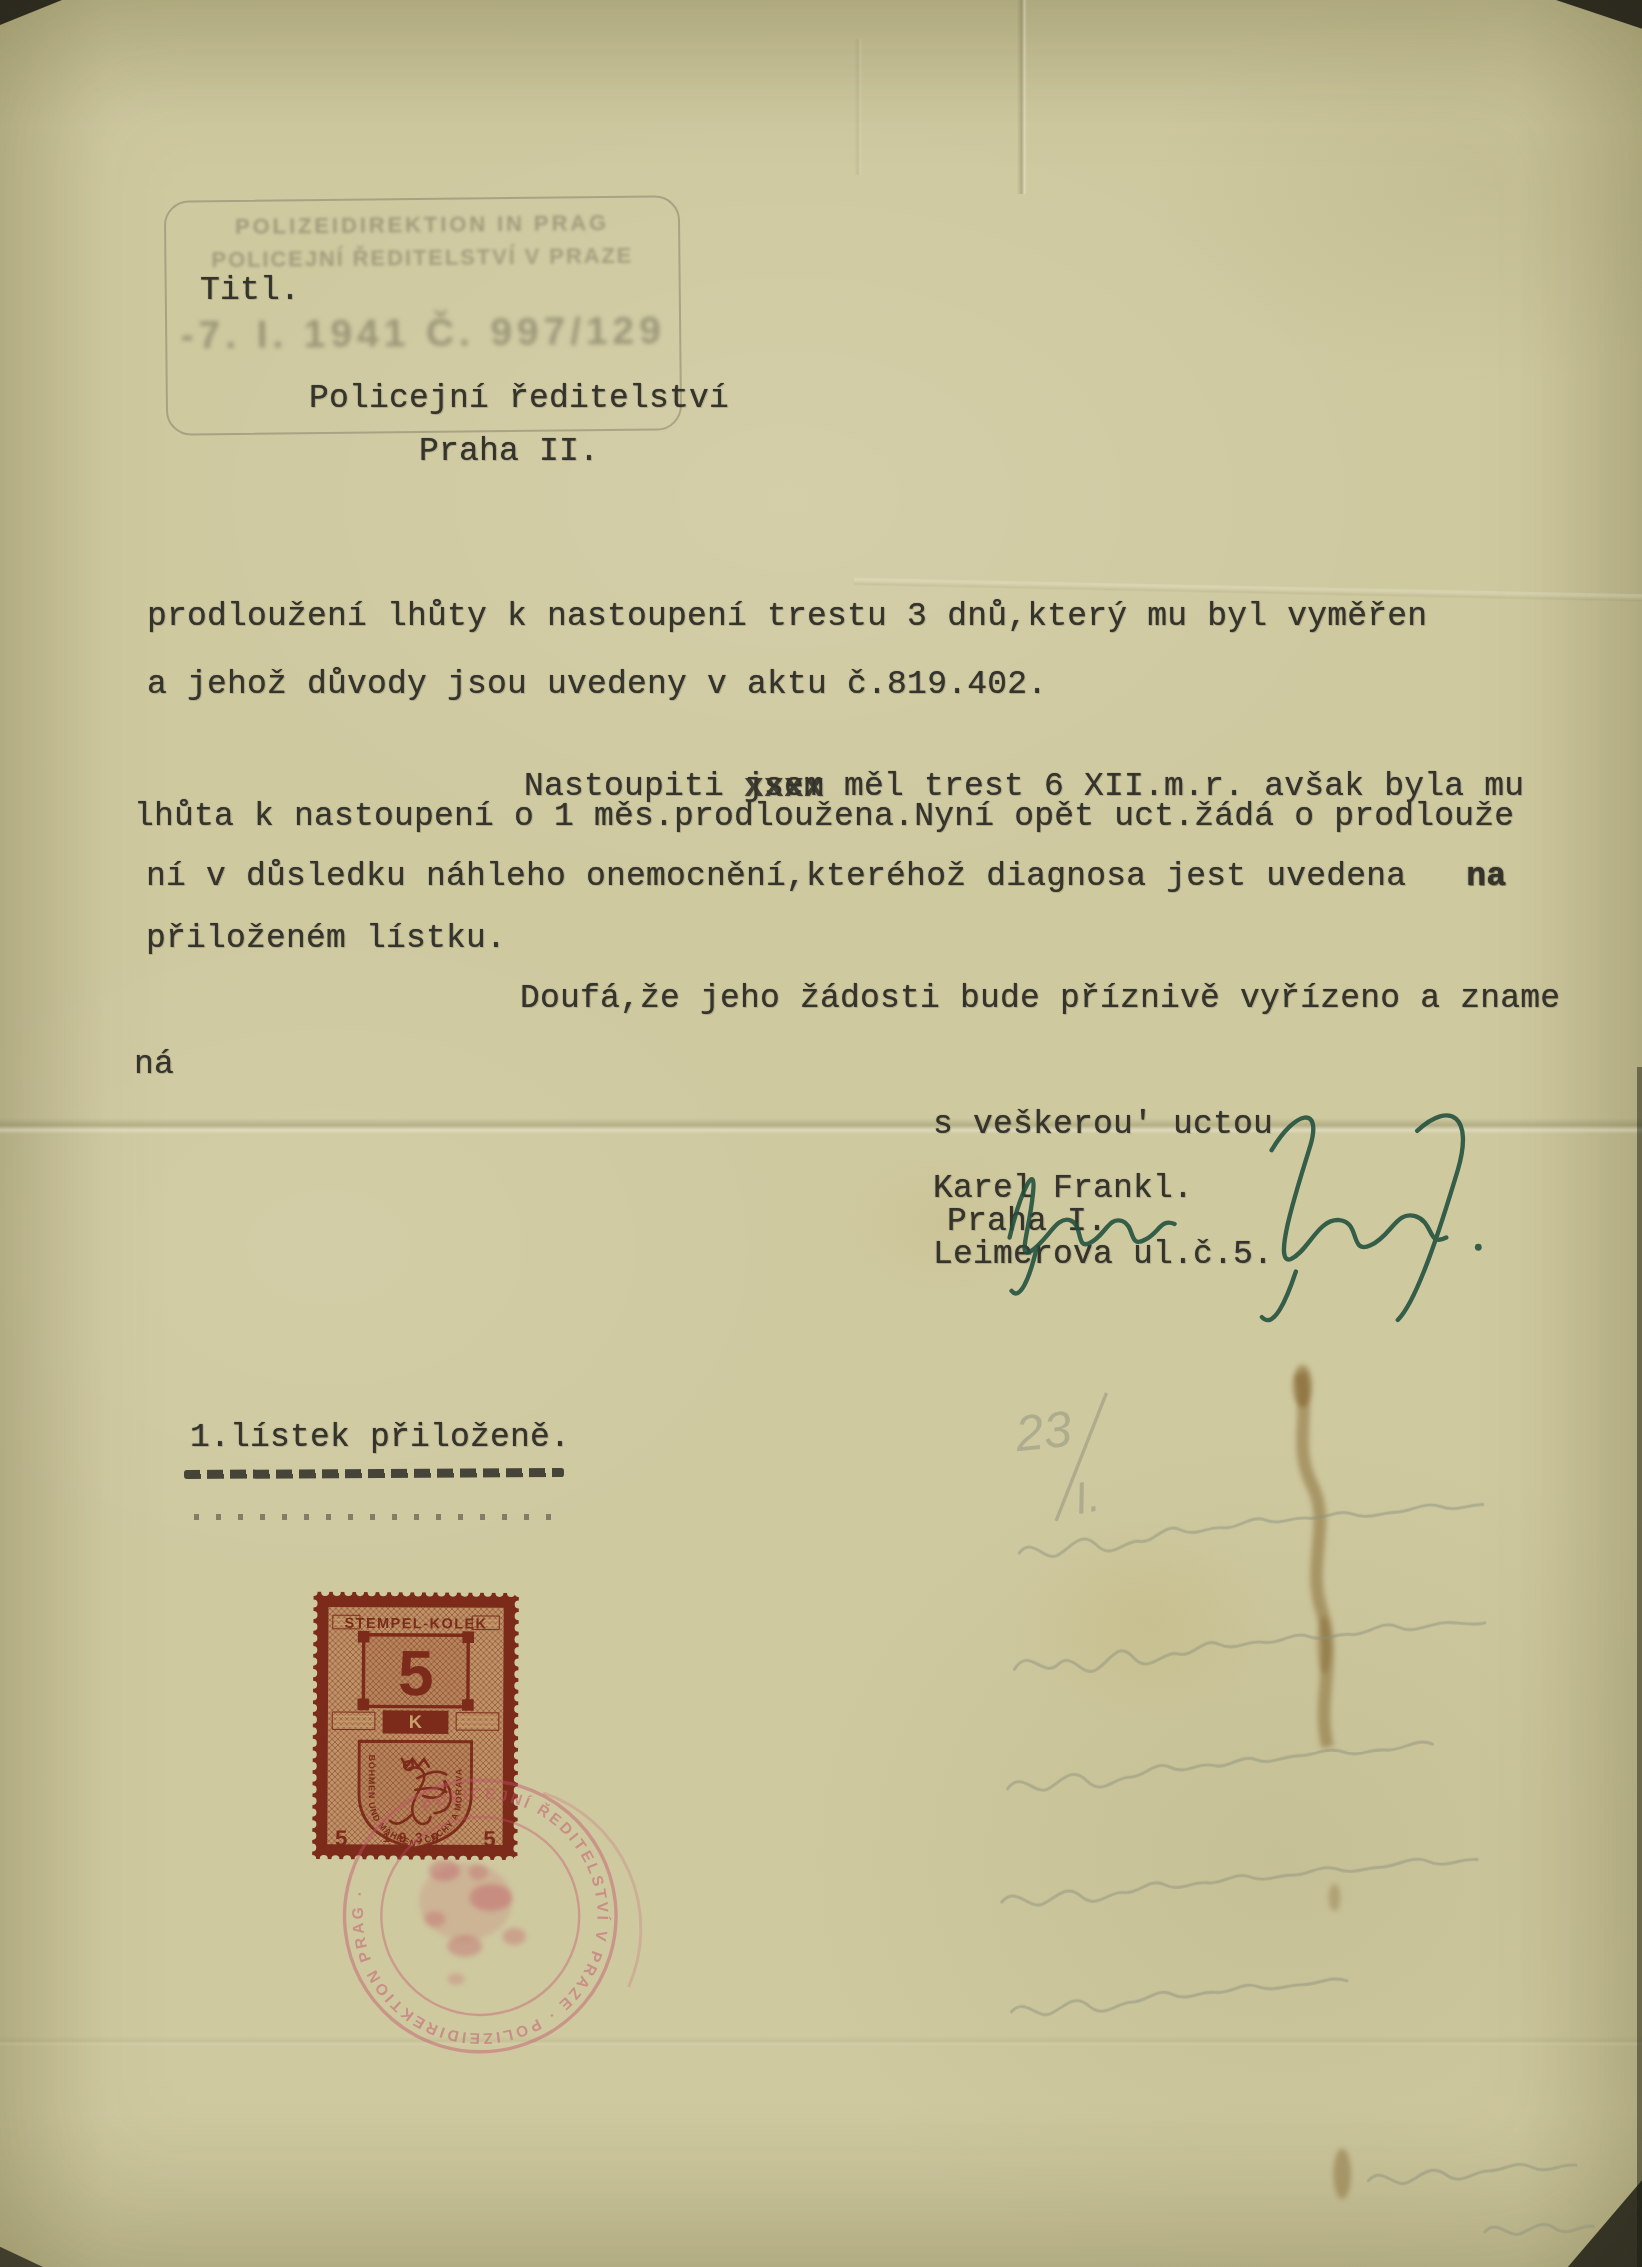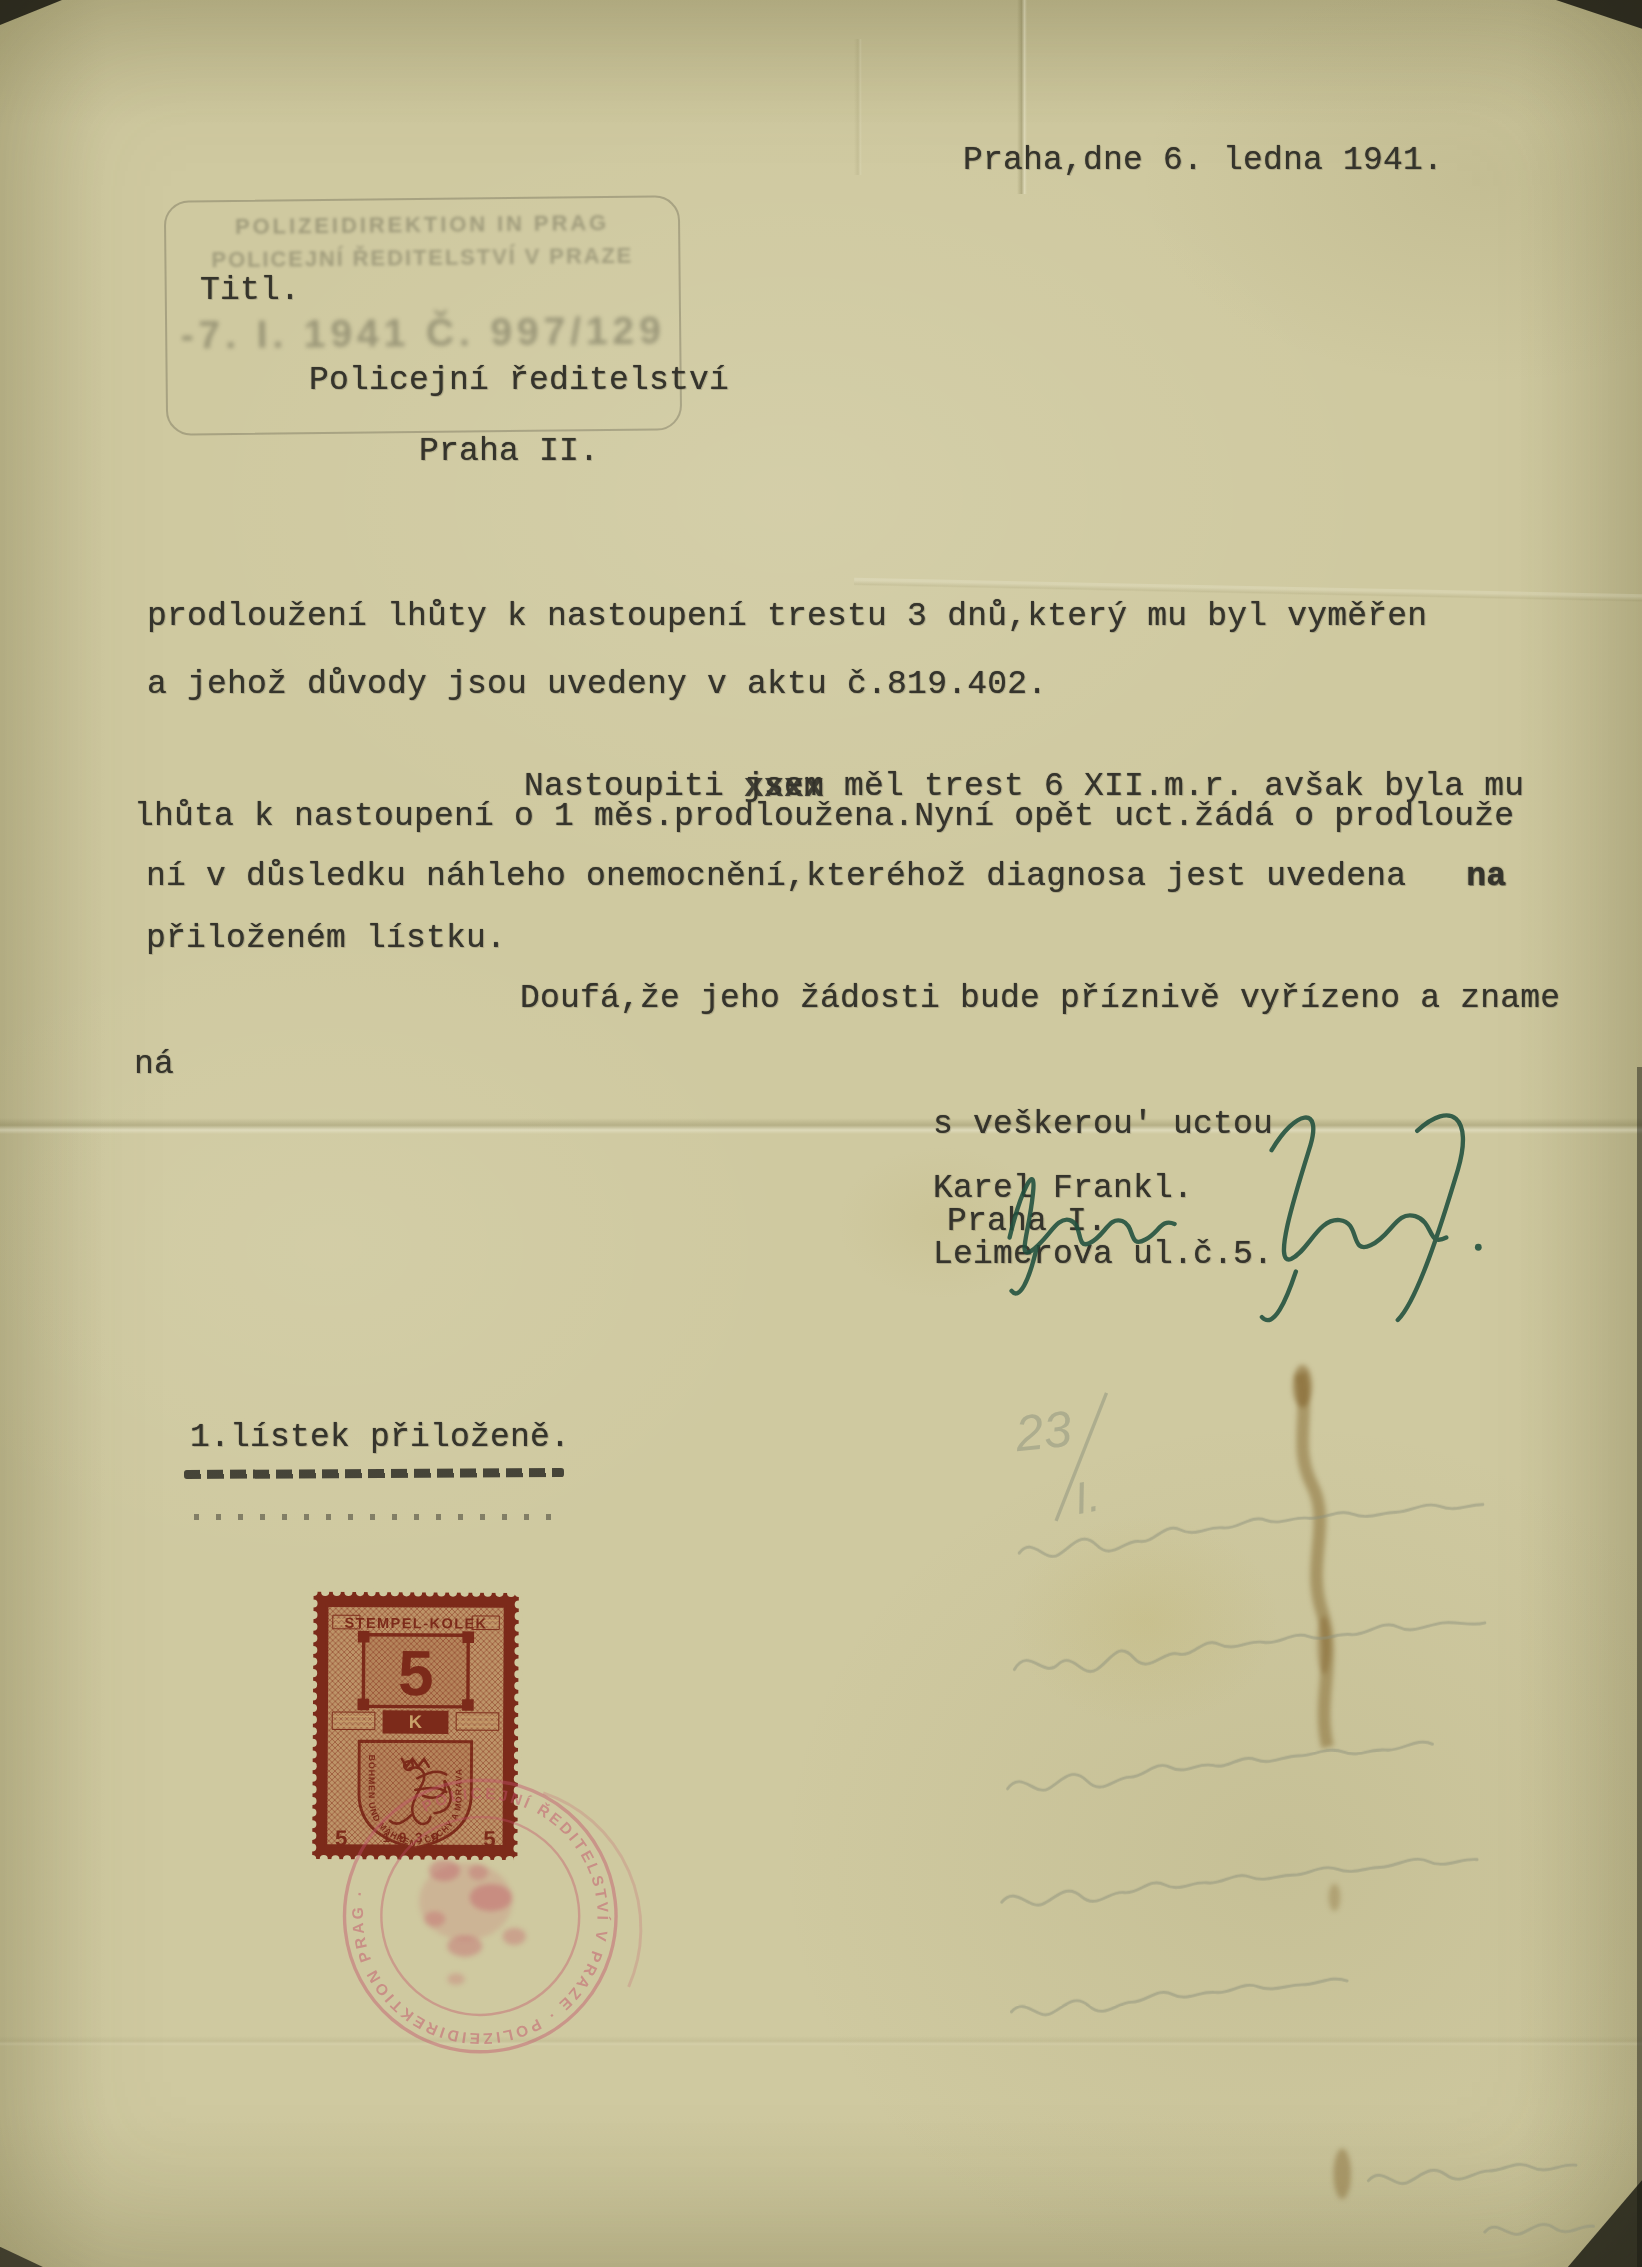--- a/index.html
+++ b/index.html
@@ -58,23 +58,22 @@
 
   <div class="stain" style="left:1009px;top:1514px;width:272px;height:213px;background:radial-gradient(ellipse, rgba(178,158,62,.14), transparent 70%);"></div>
   <div class="stain" style="left:835px;top:1145px;width:213px;height:155px;background:radial-gradient(ellipse, rgba(168,150,70,.10), transparent 70%);"></div>
 
   <div class="hdr-stamp">
     <div class="l hdr-l1">POLIZEIDIREKTION IN PRAG</div>
     <div class="l hdr-l2">POLICEJNÍ ŘEDITELSTVÍ V PRAZE</div>
     <div class="l hdr-l3">-7. I. 1941  Č. 997/129</div>
   </div>
 
-  <div class="tw" style="left:963px;top:144px;">Praha,dne 6. ledna 1941.</div>
   <div class="tw" style="left:200px;top:274px;">Titl.</div>
-  <div class="tw" style="left:309px;top:364px;">Policejní ředitelství</div>
+  <div class="tw" style="left:309px;top:382px;">Policejní ředitelství</div>
   <div class="tw" style="left:419px;top:435px;">Praha II.</div>
 
   <div class="tw" style="left:147px;top:600px;">prodloužení lhůty k nastoupení trestu 3 dnů,který mu byl vyměřen</div>
   <div class="tw" style="left:147px;top:668px;">a jehož důvody jsou uvedeny v aktu č.819.402.</div>
   <div class="tw" style="left:524px;top:734px;margin-top:36px;"><span>Nastoupiti </span><span class="struck-wrap"><span>jsem</span><span class="over-x">xxxx</span></span><span> měl trest 6 XII.m.r. avšak byla mu</span></div>
   <div class="tw" style="left:134px;top:800px;">lhůta k nastoupení o 1 měs.prodloužena.Nyní opět uct.žádá o prodlouže</div>
   <div class="tw" style="left:146px;top:860px;"><span>ní v důsledku náhleho onemocnění,kteréhož diagnosa jest uvedena </span><span class="bold-over">na</span></div>
   <div class="tw" style="left:146px;top:922px;">přiloženém lístku.</div>
   <div class="tw" style="left:520px;top:982px;">Doufá,že jeho žádosti bude příznivě vyřízeno a zname</div>
   <div class="tw" style="left:134px;top:1048px;">ná</div>

